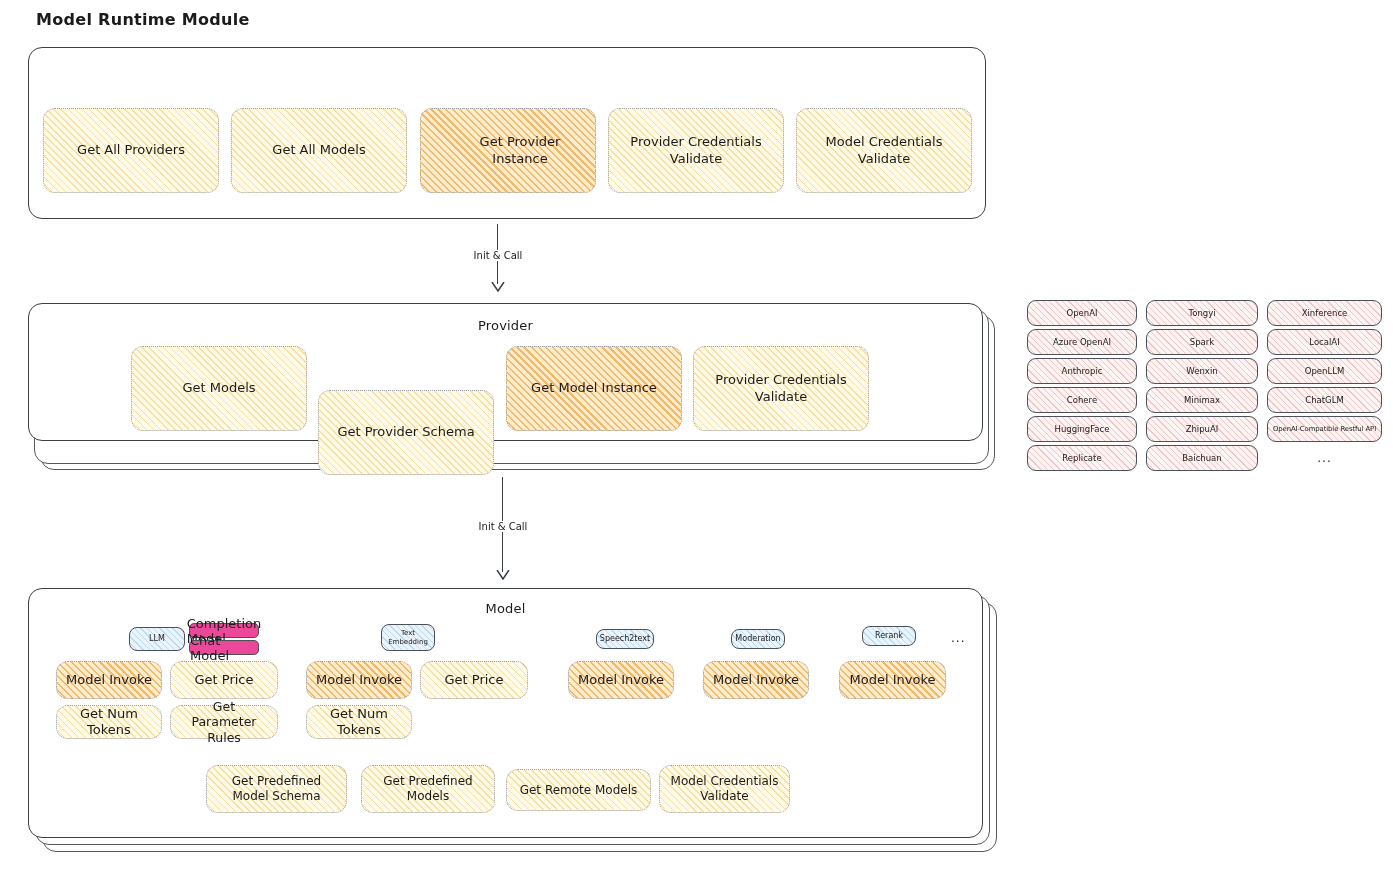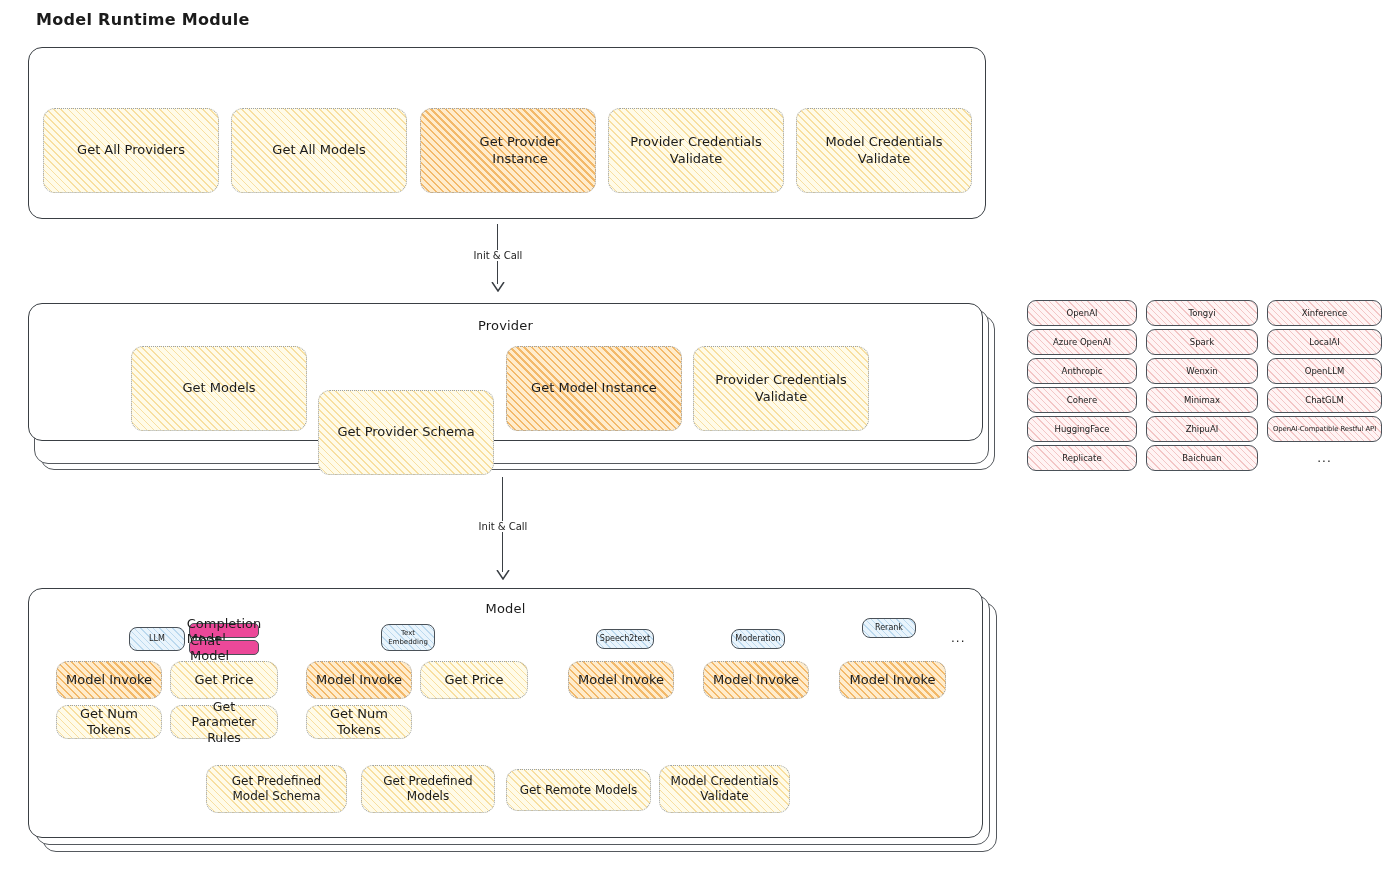--- a/index.html
+++ b/index.html
@@ -79,21 +79,21 @@
   .model-stack-2{left:42px;top:602px;width:955px;height:250px;}
   .model-stack-1{left:35px;top:595px;width:955px;height:250px;}
   .model{left:28px;top:588px;width:955px;height:250px;}
   .model .container-title{top:12px;}
   .pill-llm{left:100px;top:38px;width:56px;height:24px;}
   .pill-completion{left:160px;top:34px;width:70px;height:15px;}
   .pill-chat{left:160px;top:51px;width:70px;height:15px;}
   .pill-embed{left:352px;top:35px;width:54px;height:27px;font-size:7px;}
   .pill-speech{left:567px;top:40px;width:58px;height:20px;}
   .pill-moder{left:702px;top:40px;width:54px;height:20px;}
-  .pill-rerank{left:833px;top:29px;width:54px;height:20px;}
+  .pill-rerank{left:833px;top:37px;width:54px;height:20px;}
   .model-dots{left:922px;top:42px;}
   .mi1{left:27px;top:72px;width:106px;height:38px;}
   .gp1{left:141px;top:72px;width:108px;height:38px;}
   .mi2{left:277px;top:72px;width:106px;height:38px;}
   .gp2{left:391px;top:72px;width:108px;height:38px;}
   .mi3{left:539px;top:72px;width:106px;height:38px;}
   .mi4{left:674px;top:72px;width:106px;height:38px;}
   .mi5{left:810px;top:72px;width:107px;height:38px;}
   .gnt1{left:27px;top:116px;width:106px;height:34px;}
   .gpr{left:141px;top:116px;width:108px;height:34px;font-size:12.5px;}

